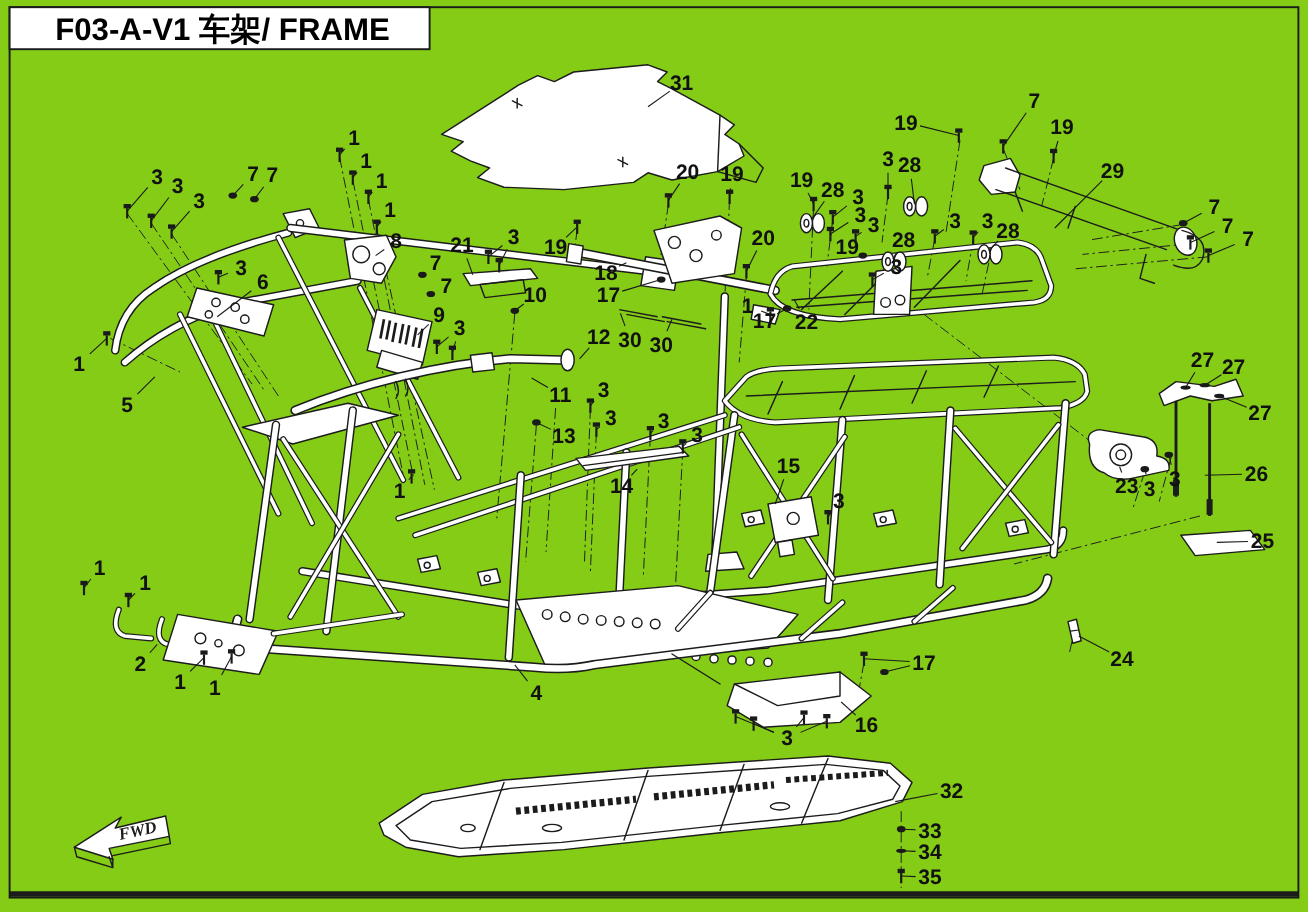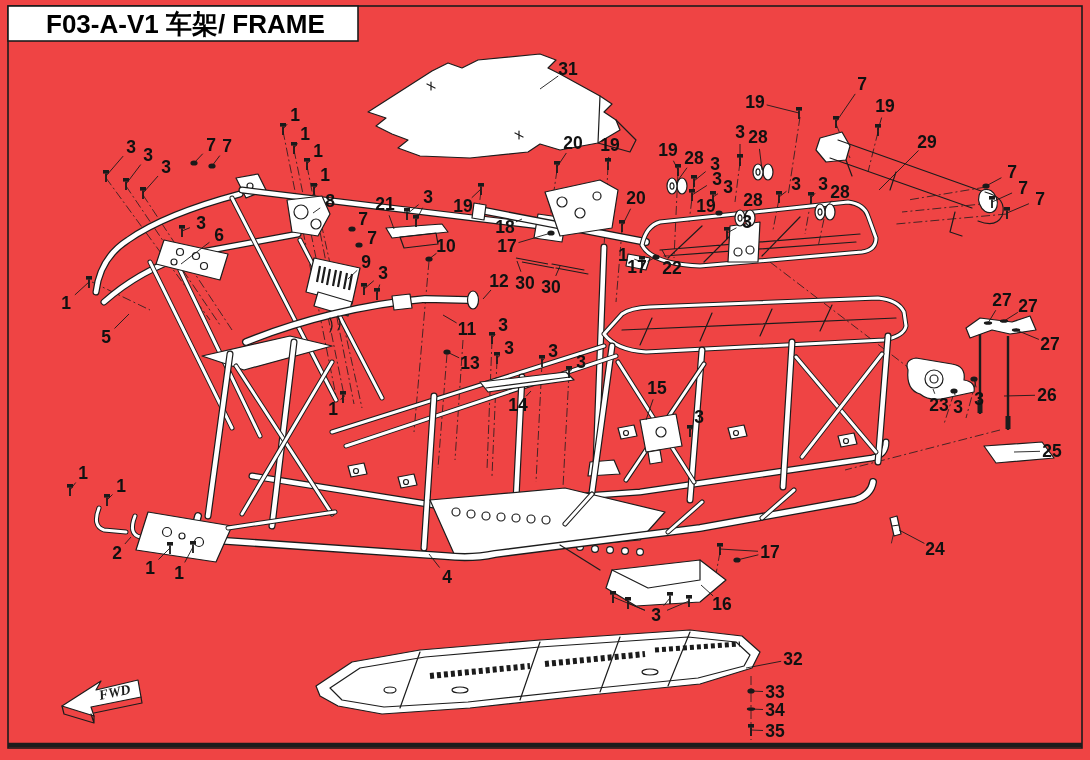--- a/index.html
+++ b/index.html
@@ -1,16 +1,16 @@
 <!DOCTYPE html>
 <html><head>
 <meta charset="utf-8">
 <style>
   html,body{margin:0;padding:0;background:#e8e8e8;}
-  .page{position:relative;width:1090px;height:760px;background:#ef4444;overflow:hidden;
+  .page{position:relative;width:1090px;height:760px;background:#84cc16;overflow:hidden;
         font-family:"Liberation Sans",sans-serif;}
   svg{position:absolute;left:0;top:0;}
   .ink{stroke:#1c1c1c;fill:none;stroke-width:1.2;stroke-linecap:round;stroke-linejoin:round;}
   .plate{stroke:#1c1c1c;fill:#ffffff;stroke-width:1.2;stroke-linejoin:round;}
   .t8o{stroke:#1c1c1c;fill:none;stroke-width:8;stroke-linecap:round;stroke-linejoin:round;}
   .t8i{stroke:#ffffff;fill:none;stroke-width:5.4;stroke-linecap:round;stroke-linejoin:round;}
   .t7o{stroke:#1c1c1c;fill:none;stroke-width:7;stroke-linecap:round;stroke-linejoin:round;}
   .t7i{stroke:#ffffff;fill:none;stroke-width:4.6;stroke-linecap:round;stroke-linejoin:round;}
   .t5o{stroke:#1c1c1c;fill:none;stroke-width:5;stroke-linecap:round;stroke-linejoin:round;}
   .t5i{stroke:#ffffff;fill:none;stroke-width:3;stroke-linecap:round;stroke-linejoin:round;}

